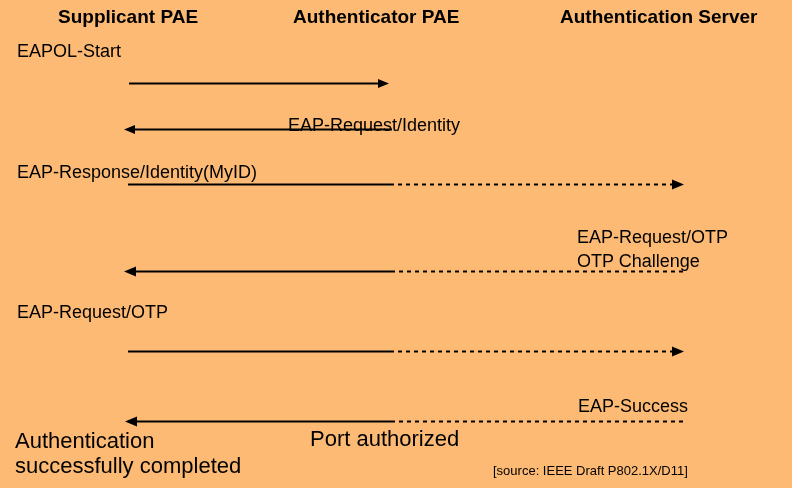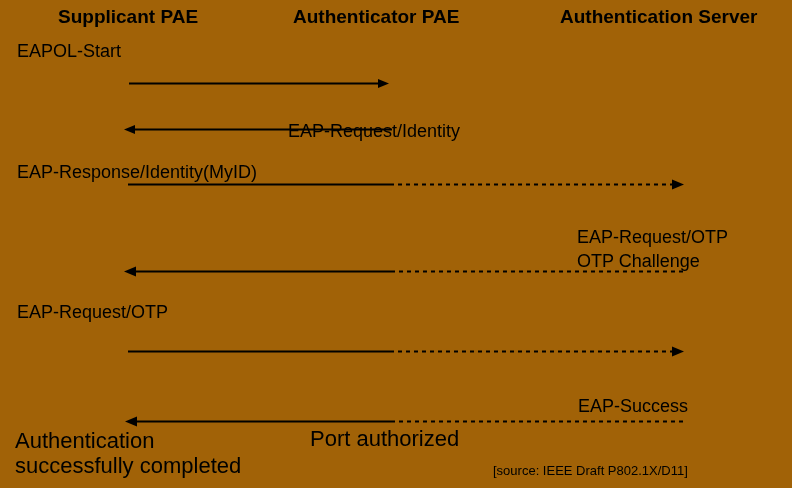--- a/index.html
+++ b/index.html
@@ -9,21 +9,21 @@
     background: #ffffff;
   }
   body {
     font-family: "Liberation Sans", sans-serif;
     color: #000000;
   }
   #canvas {
     position: relative;
     width: 792px;
     height: 488px;
-    background: #a16207;
+    background: #fdba74;
     overflow: hidden;
   }
   .col-header {
     position: absolute;
     font-size: 19px;
     font-weight: bold;
     white-space: nowrap;
     letter-spacing: 0px;
     line-height: 22px;
   }
@@ -66,21 +66,21 @@
 
   <div class="col-header" style="left:560px; top:6px;">Authentication Server</div>
 
   <div class="msg-label" style="left:17px; top:40px;">EAPOL-Start</div>
 
   <svg class="arrow-svg" style="left:120px; top:75px;" width="575" height="18">
     <line x1="9" y1="8.5" x2="262" y2="8.5" stroke="#000000" stroke-width="2.2"></line>
     <polygon points="269,8.5 258,4 258,13" fill="#000000"></polygon>
   </svg>
 
-  <div class="msg-label" style="left:288px; top:120px;">EAP-Request/Identity</div>
+  <div class="msg-label" style="left:288px; top:114px;">EAP-Request/Identity</div>
 
   <svg class="arrow-svg" style="left:120px; top:121px;" width="575" height="18">
     <line x1="272" y1="8.5" x2="11" y2="8.5" stroke="#000000" stroke-width="2.2"></line>
     <polygon points="4,8.5 15,4 15,13" fill="#000000"></polygon>
   </svg>
 
   <div class="msg-label" style="left:17px; top:161px;">EAP-Response/Identity(MyID)</div>
 
   <svg class="arrow-svg" style="left:120px; top:176px;" width="575" height="18">
     <line x1="8" y1="8.5" x2="270" y2="8.5" stroke="#000000" stroke-width="2.2"></line>

